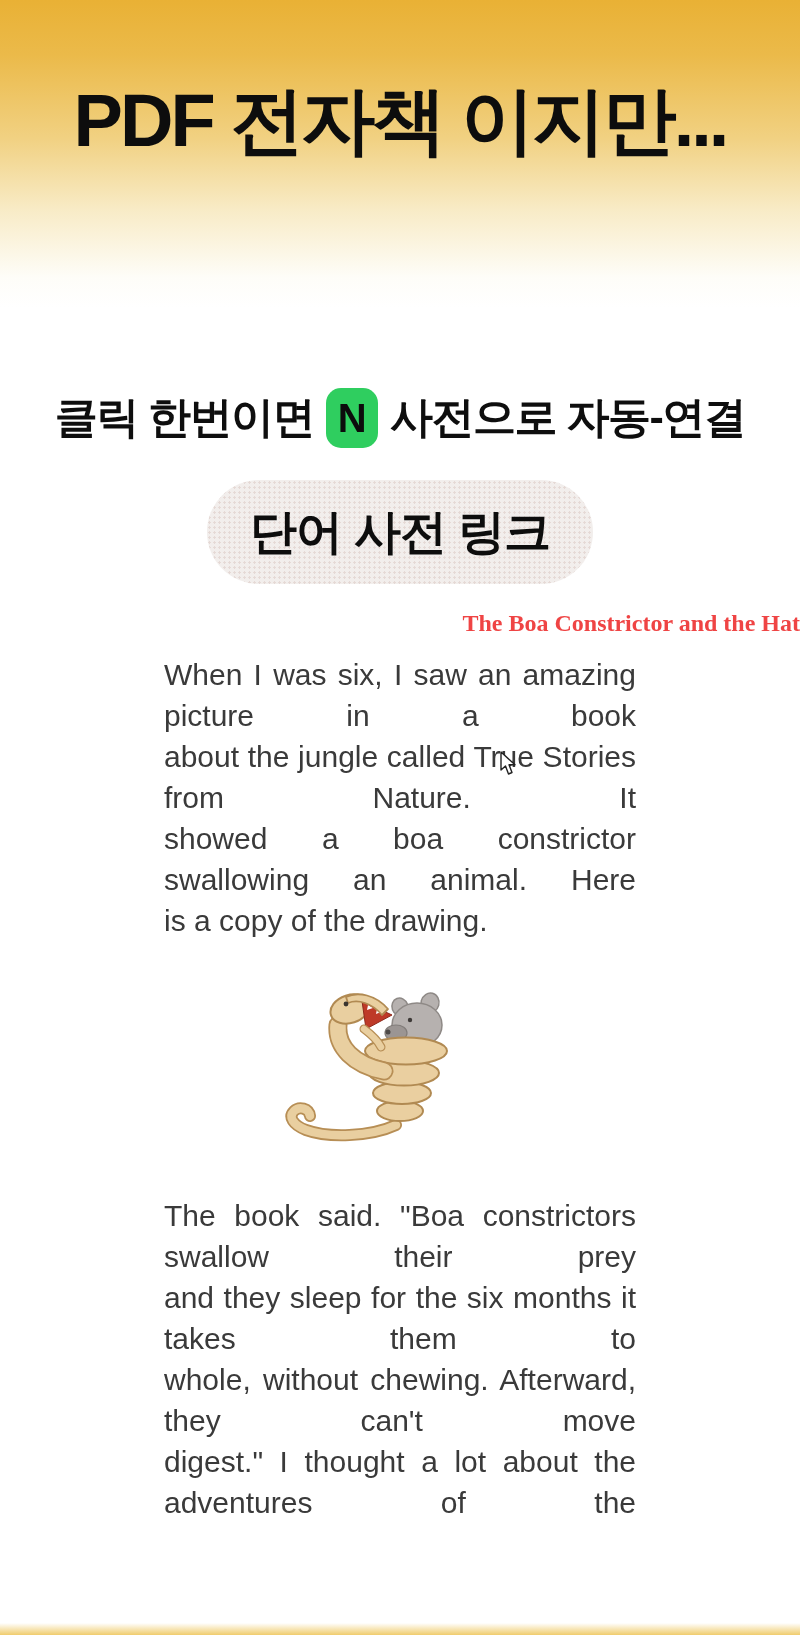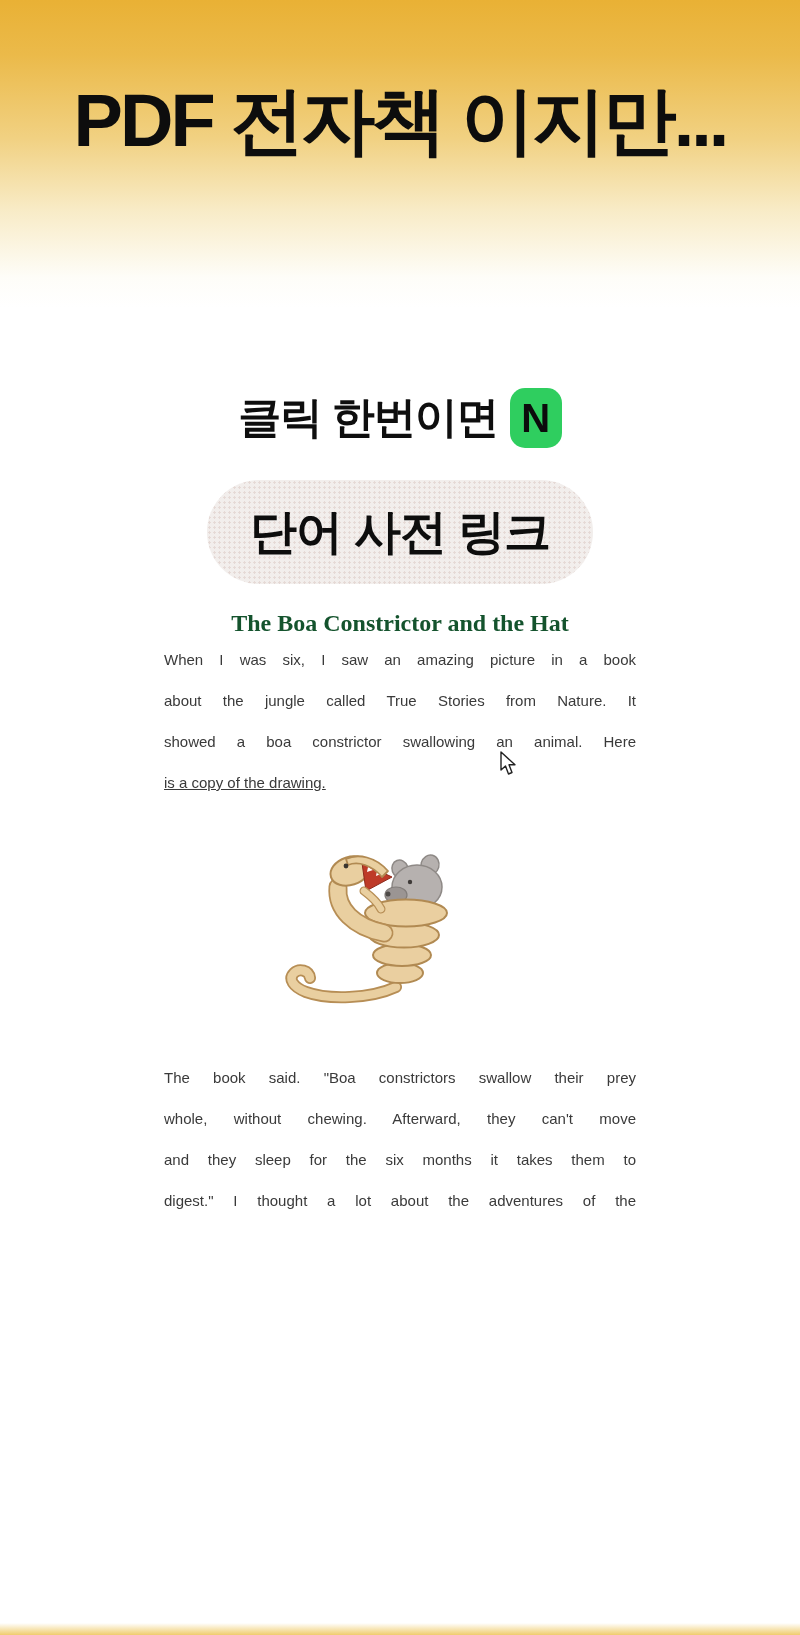--- a/index.html
+++ b/index.html
@@ -56,33 +56,33 @@
     border: none; cursor: pointer;
   }
   .pill-label {
     font-size: 47px; font-weight: 600; letter-spacing: -1px; color: #0d0d0d;
     white-space: nowrap;
   }
 
   
   .excerpt-title {
     margin-top: 26px;
-    text-align: center;
+    text-align: right;
     font-family: "Liberation Serif", "DejaVu Serif", serif;
-    font-size: 24px; font-weight: 700; color: #14532d;
+    font-size: 24px; font-weight: 700; color: #ef4444;
     letter-spacing: 0;
   }
   .paragraph {
     width: 472px;
-    margin: 2px auto 0 auto;
-    font-size: 15px; line-height: 41px;
+    margin: 17px auto 0 auto;
+    font-size: 30px; line-height: 41px;
     color: #3a3a3a;
   }
   .paragraph .line { text-align: justify; text-align-last: justify; white-space: normal; }
-  .paragraph .line.last-left { text-align-last: left; text-decoration: underline; }
+  .paragraph .line.last-left { text-align-last: left; }
 
   
   .illustration {
     width: 200px; height: 160px;
     margin: 46px auto 0 auto;
     transform: translateX(-16px);
     display: block;
   }
 
   .paragraph.second { margin-top: 48px; }
@@ -103,20 +103,21 @@
 </head>
 <body>
 
 <header class="hero">
   <h1 class="hero-title">PDF 전자책 이지만...</h1>
 </header>
 
 <div class="feature-headline">
   <span>클릭 한번이면</span>
   <span class="n-badge" style="background: rgb(47, 206, 95);">N</span>
+  <span>사전으로 자동-연결</span>
 </div>
 
 <button class="pill">
   <span class="pill-label">단어 사전 링크</span>
 </button>
 
 <h2 class="excerpt-title">The Boa Constrictor and the Hat</h2>
 
 <div class="paragraph first">
     <div class="line">When I was six, I saw an amazing picture in a book</div>
@@ -152,22 +153,22 @@
   <path d="M84 18 l5 3 l-6 2 z" fill="#FFFFFF"></path>
   <path d="M93 22 l4 3 l-5 2 z" fill="#FFFFFF"></path>
   <path d="M62 10 C74 4, 92 8, 104 22 L98 28 C88 16, 74 12, 64 16 Z" fill="#E9CFA0" stroke="#B18A52" stroke-width="1.8" stroke-linejoin="round"></path>
   <path d="M80 42 C88 48, 94 54, 97 60" fill="none" stroke="#B78E55" stroke-width="9" stroke-linecap="round"></path>
   <path d="M80 42 C88 48, 94 54, 97 60" fill="none" stroke="#E9CFA0" stroke-width="6.5" stroke-linecap="round"></path>
   <circle cx="62" cy="17" r="2.4" fill="#3A352F"></circle>
 </svg>
 
 <div class="paragraph second">
     <div class="line">The book said. "Boa constrictors swallow their prey</div>
+    <div class="line">and they sleep for the six months it takes them to</div>
     <div class="line">whole, without chewing. Afterward, they can't move</div>
-    <div class="line">and they sleep for the six months it takes them to</div>
     <div class="line">digest." I thought a lot about the adventures of the</div>
   </div>
 
 <div class="bottom-strip"></div>
 
 <svg class="cursor" viewBox="0 0 18 26" xmlns="http://www.w3.org/2000/svg">
   <polygon points="1,1 1,19 5.5,15 8.5,23 12,21.5 9,13.8 15,13.8" fill="#FFFFFF" stroke="#222222" stroke-width="1.4" stroke-linejoin="round"></polygon>
 </svg>
 
 </body></html>

